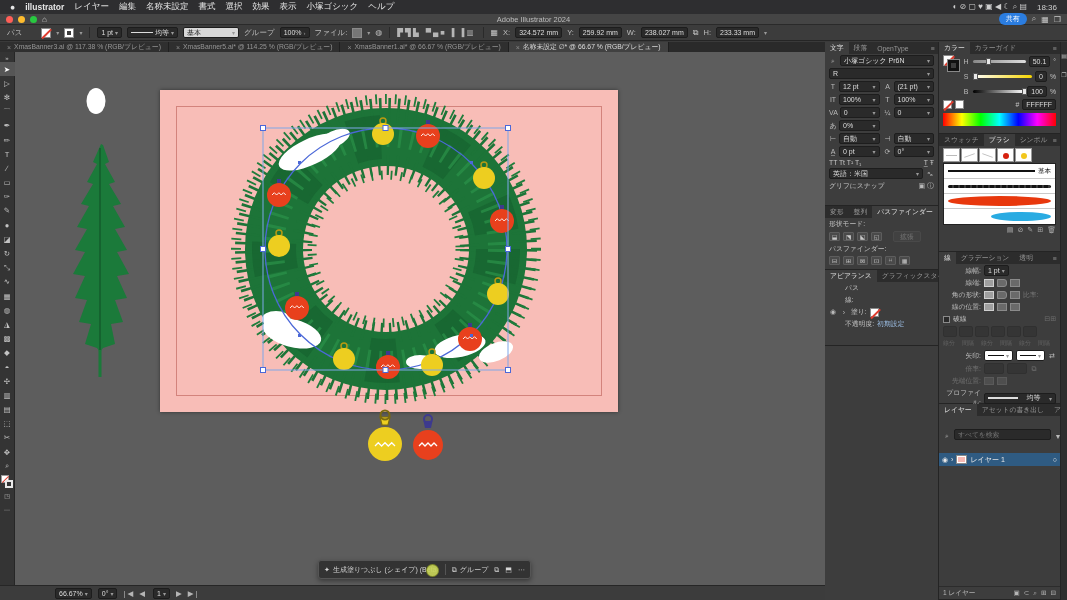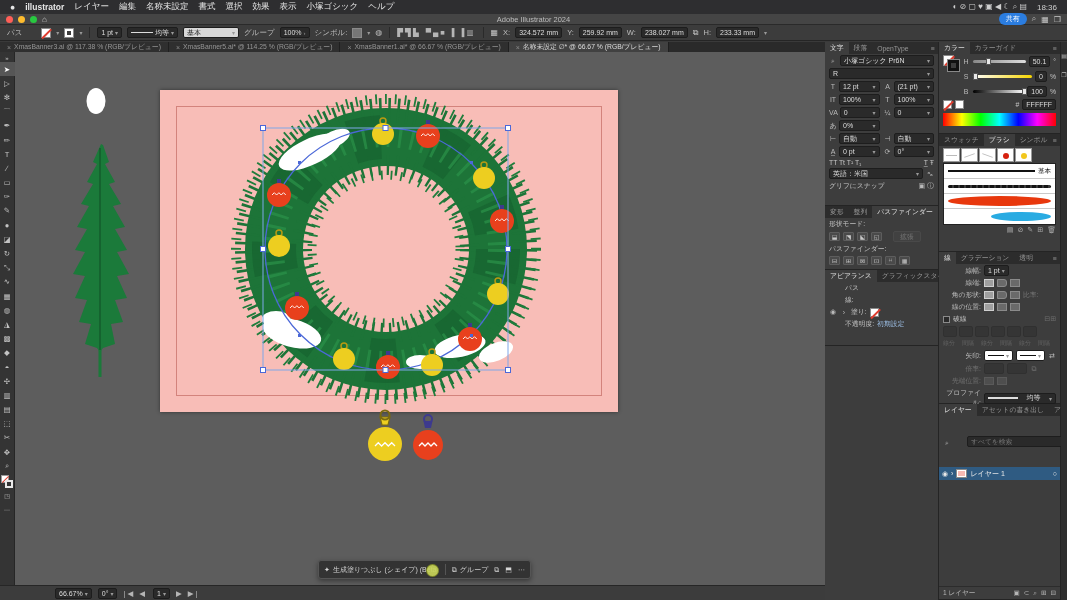--- a/index.html
+++ b/index.html
@@ -99,21 +99,21 @@
   .pfoot{display:flex;justify-content:flex-end;gap:4px;padding:1px 4px;color:#a8a8a8;font-size:7px}
   
   .srow-label{width:38px;text-align:right;color:#bdbdbd;flex:none}
   .capic{width:10px;height:8px;background:#6a6a6a;border:1px solid #8a8a8a;display:inline-block}
   .capic.r{border-radius:0 3px 3px 0}
   .capic.on{background:#9f9f9f;border-color:#cfcfcf}
   
   #layerrow{background:#2f5b82;color:#e8e8e8;height:13px;display:flex;align-items:center;gap:3px;padding:0 3px;font-size:7px}
   .lthumb{width:11px;height:9px;background:#fff;border:1px solid #888;position:relative}
   .lthumb::after{content:"";position:absolute;inset:1px;background:#f6b9b3}
-  .searchrow{display:flex;align-items:flex-end;gap:16px;padding:20px 4px}
+  .searchrow{display:flex;align-items:flex-end;gap:3px;padding:13px 4px}
   .searchrow input{flex:1;background:#2a2a2a;border:1px solid #1d1d1d;border-radius:2px;height:11px;color:#ccc;font-size:6.8px;padding:0 3px;font-family:inherit}
   .lfill{flex:1}
   .lfoot{display:flex;align-items:center;gap:4px;padding:0 4px;height:13px;border-top:1px solid #2c2c2c;color:#b5b5b5;font-size:6.6px}
   .chk{width:7px;height:7px;border:1px solid #8a8a8a;background:#2a2a2a;display:inline-block}
 </style>
 </head>
 <body>
 
 <div id="menubar" class="abs">
   <span class="mi">●</span>
@@ -163,21 +163,21 @@
     </span>
   <span class="fld" style="background:#d9d9d9;color:#222;min-width:56px;justify-content:space-between">
       <span>基本</span>
       <span class="dd">▾</span>
     </span>
   <span class="lbl">グループ</span>
   <span class="fld">
       <span>100%</span>
       <span class="dd">›</span>
     </span>
-  <span class="lbl">シンボル:</span>
+  <span class="lbl">ファイル:</span>
   <span class="sw" style="background:#777"></span>
     <span class="dd">▾</span>
   <span class="tb-ic">◍</span>
   <span class="vsep"></span>
   <span class="icg">▛▜▙</span>
   <span class="icg">▀▄■</span>
   <span class="icg">▌▐▥</span>
   <span class="vsep"></span>
   <span class="tb-ic">▦</span>
   <span class="lbl">X:</span>

